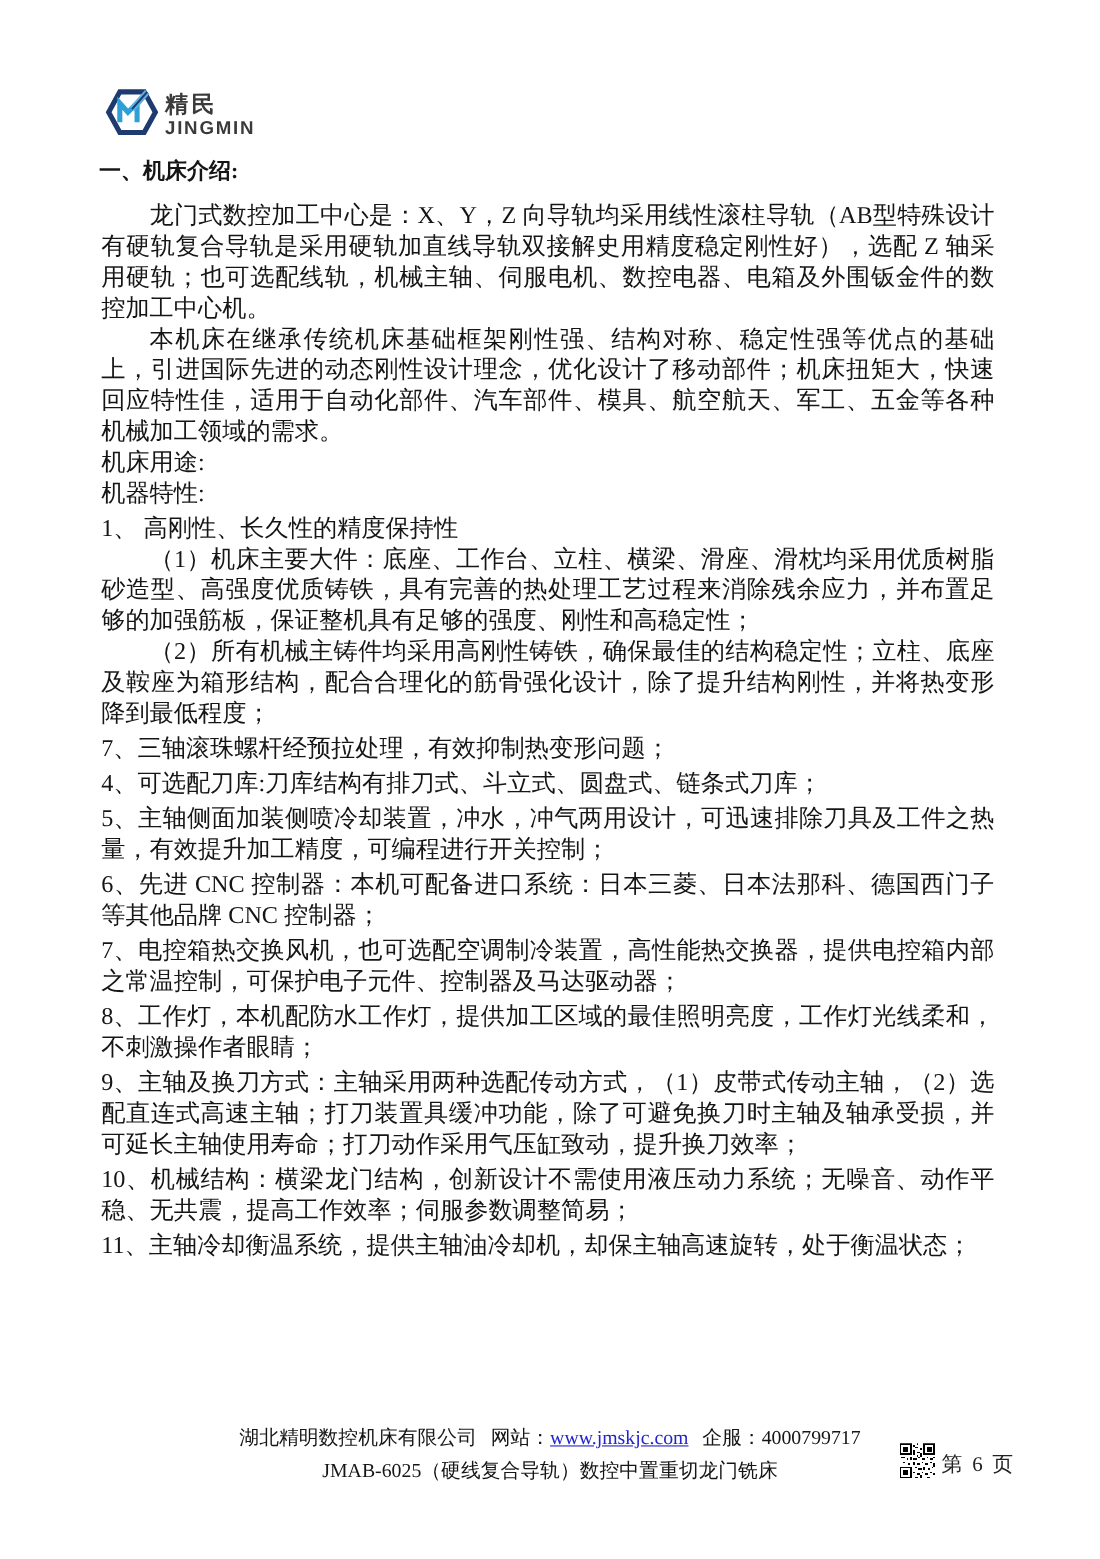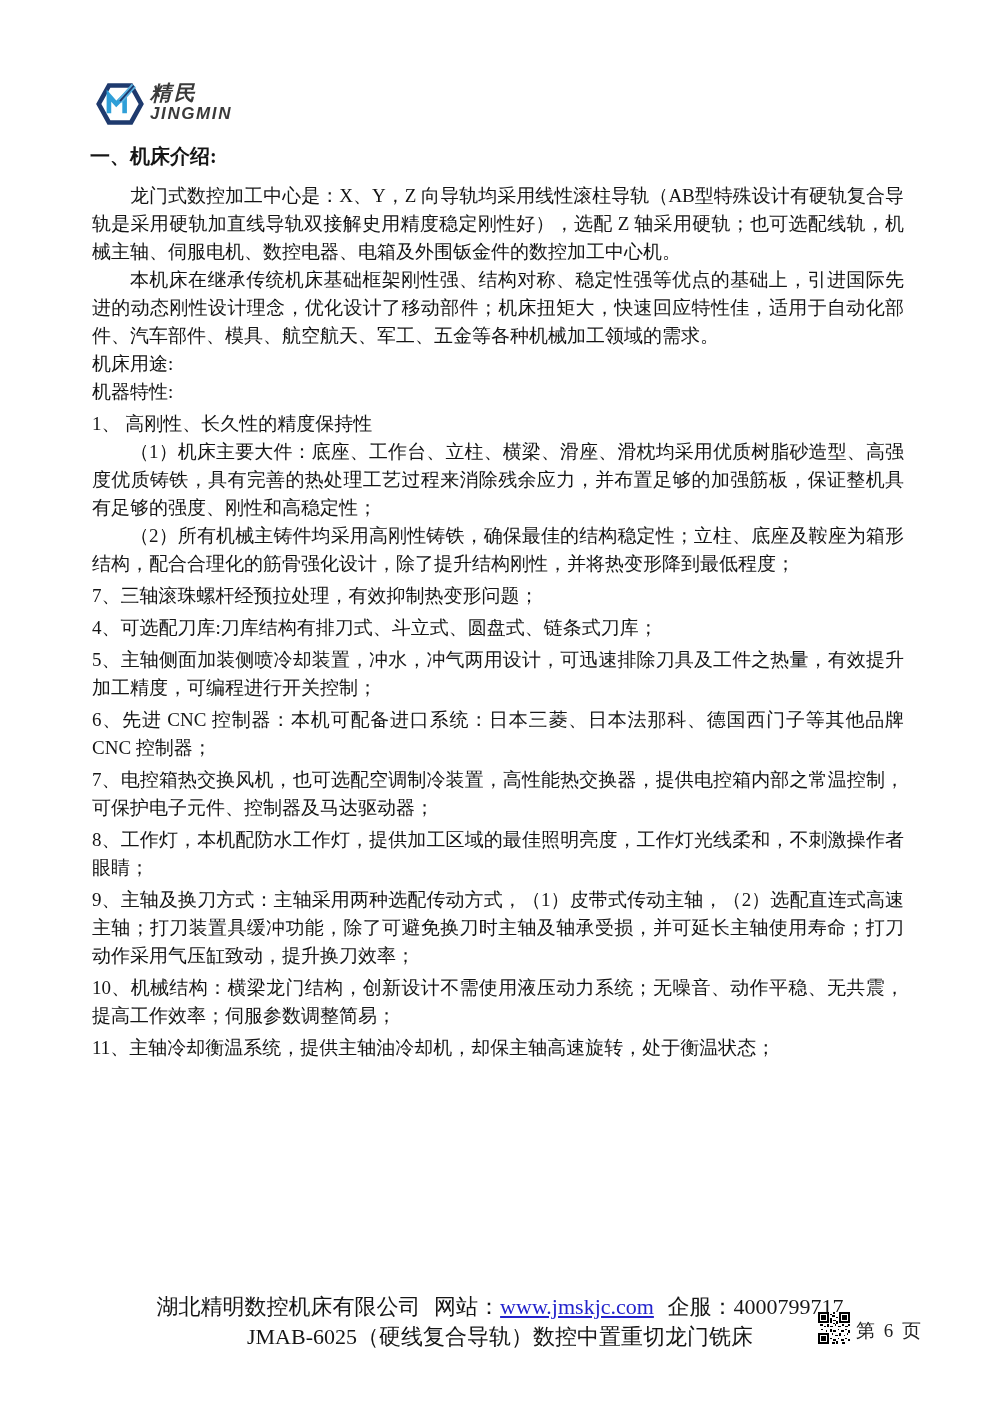--- a/index.html
+++ b/index.html
@@ -10,47 +10,47 @@
     background:#ffffff;
     font-family:"Liberation Serif","DejaVu Serif",serif;
     color:#151515;
     overflow:hidden;
   }
   .content{
     position:absolute;
     left:92px; right:96px; top:80px;
   }
   
-  .logo-row{display:flex;gap:6px;height:48px;margin-left:4px;font-style:italic;}
+  .logo-row{display:flex;align-items:center;gap:6px;height:48px;margin-left:4px;}
   .logo-text{display:flex;flex-direction:column;line-height:1;margin-top:2px;}
   .brand-cn{
     font-family:"Liberation Sans","DejaVu Sans",sans-serif;
     font-weight:bold;font-size:21px;color:#3a3a3a;letter-spacing:3px;
   }
   .brand-en{
     font-family:"Liberation Sans","DejaVu Sans",sans-serif;
     font-weight:bold;font-size:17px;color:#3a3a3a;letter-spacing:1.6px;margin-top:2px;
   }
   
   .heading{
     font-size:20px;font-weight:bold;line-height:28px;
     margin:14px 0 12px -2px;
   }
   
   p.body{
-    font-size:19px;line-height:28px;margin:0;
+    font-size:22px;line-height:28px;margin:0;
     text-align:justify;text-justify:inter-ideograph;
   }
   p.indent{text-indent:2em;}
   p.feat{margin-top:4px;}
   p.sub{text-indent:2em;margin-top:0;}
   
   .footer{
     position:absolute;left:0;right:0;top:1292px;
-    text-align:center;font-size:22px;line-height:30px;
+    text-align:center;font-size:18px;line-height:30px;
   }
   .footer a{color:#2323cc;text-decoration:underline;cursor:pointer;}
   .footer .seg{margin-left:8px;}
   .qr{position:absolute;left:818px;top:1312px;width:32px;height:32px;}
   .page-num{
     position:absolute;left:856px;top:1318px;
     font-size:19px;letter-spacing:2px;color:#222;
   }
 </style>
 </head>

